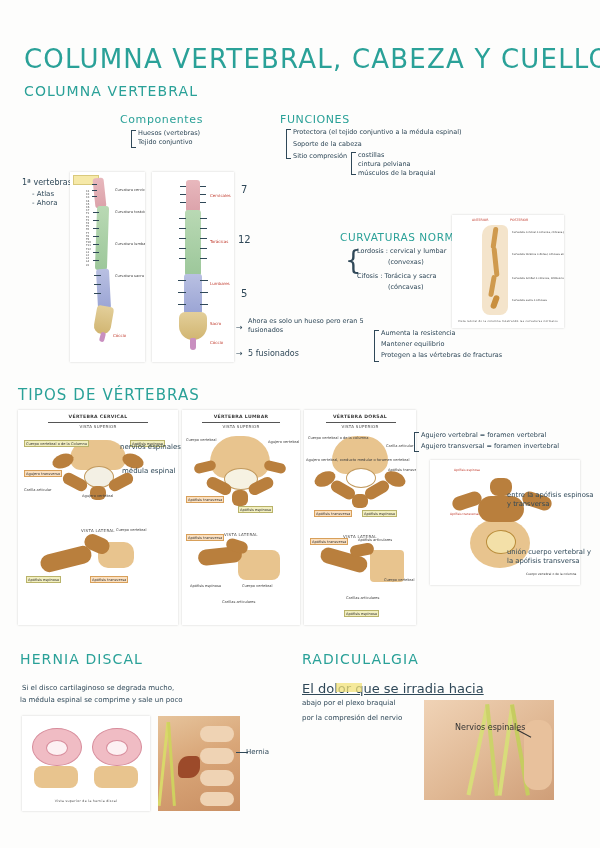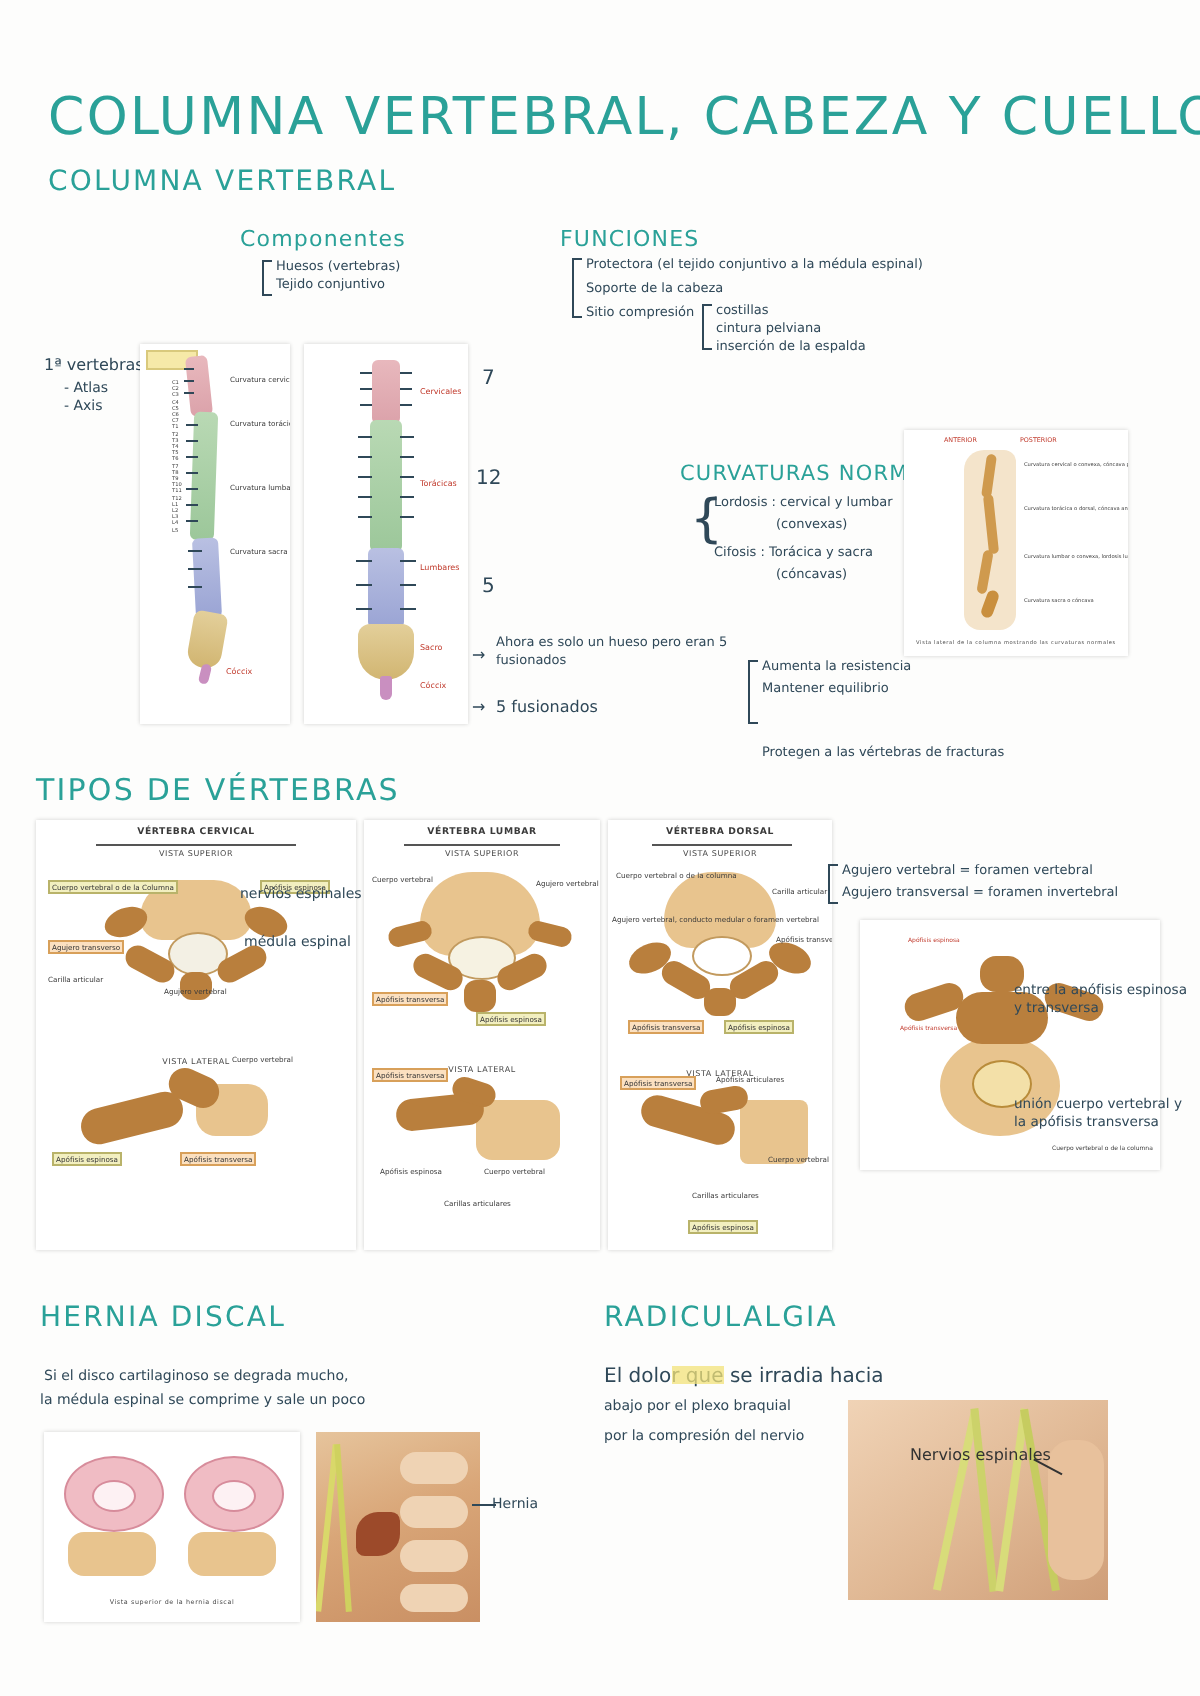--- a/index.html
+++ b/index.html
@@ -105,25 +105,25 @@
 
   <div class="h-sub" style="left:280px;top:113px;font-size:11px;">FUNCIONES</div>
   <div class="bracket" style="left:286px;top:129px;height:28px;"></div>
   <div class="note" style="left:293px;top:128px;">Protectora (el tejido conjuntivo a la médula espinal)</div>
   <div class="note" style="left:293px;top:140px;">Soporte de la cabeza</div>
   <div class="note" style="left:293px;top:152px;">Sitio compresión</div>
 
   <div class="bracket" style="left:351px;top:152px;height:21px;"></div>
   <div class="note" style="left:358px;top:151px;">costillas</div>
   <div class="note" style="left:358px;top:160px;">cintura pelviana</div>
-  <div class="note" style="left:358px;top:169px;">inserción de la espalda</div>
+  <div class="note" style="left:358px;top:169px;">músculos de la braquial</div>
 
   <div class="note" style="left:22px;top:178px;font-size:8px;">1ª vertebras</div>
   <div class="note" style="left:32px;top:190px;font-size:7px;">- Atlas</div>
-  <div class="note" style="left:32px;top:199px;font-size:7px;">- Axis</div>
+  <div class="note" style="left:32px;top:199px;font-size:7px;">- Ahora</div>
 
   <div class="fig" style="left:70px;top:172px;width:75px;height:190px;">
     <div style="position:absolute;left:3px;top:3px;width:24px;height:8px;background:#f6e9a8;border:.4px solid #d9c97c;"></div>
 
     <div class="spine-seg seg-cerv" style="left:24px;top:6px;width:11px;height:30px;transform:rotate(-6deg);"></div>
     <div class="spine-seg seg-thor" style="left:26px;top:34px;width:12px;height:64px;transform:rotate(2deg);"></div>
     <div class="spine-seg seg-lumb" style="left:27px;top:97px;width:13px;height:40px;transform:rotate(-3deg);"></div>
     <div class="spine-seg seg-sac" style="left:25px;top:134px;width:17px;height:28px;border-radius:4px 4px 8px 8px;transform:rotate(10deg);"></div>
     <div class="spine-seg seg-coc" style="left:30px;top:160px;width:5px;height:10px;transform:rotate(14deg);"></div>
 
@@ -200,21 +200,21 @@
   <div class="h-sub" style="left:340px;top:231px;font-size:10.5px;">CURVATURAS NORMALES</div>
   <div class="brace" style="left:345px;top:247px;font-size:26px;line-height:26px;color:#2f4858;">{</div>
   <div class="note" style="left:357px;top:247px;">Lordosis : cervical y lumbar</div>
   <div class="note" style="left:388px;top:258px;">(convexas)</div>
   <div class="note" style="left:357px;top:272px;">Cifosis : Torácica y sacra</div>
   <div class="note" style="left:388px;top:283px;">(cóncavas)</div>
 
   <div class="bracket" style="left:374px;top:330px;height:30px;"></div>
   <div class="note" style="left:381px;top:329px;">Aumenta la resistencia</div>
   <div class="note" style="left:381px;top:340px;">Mantener equilibrio</div>
-  <div class="note" style="left:381px;top:351px;margin-top:21px;">Protegen a las vértebras de fracturas</div>
+  <div class="note" style="left:381px;top:351px;">Protegen a las vértebras de fracturas</div>
 
   <div class="fig" style="left:452px;top:215px;width:112px;height:113px;">
     <div class="lbl-plain lbl-red" style="left:20px;top:3px;font-size:3.2px;">ANTERIOR</div>
     <div class="lbl-plain lbl-red" style="left:58px;top:3px;font-size:3.2px;">POSTERIOR</div>
 
     <div style="position:absolute;left:30px;top:10px;width:26px;height:90px;background:#f4e4cb;border-radius:10px 6px 8px 8px;"></div>
 
     <div style="position:absolute;left:40px;top:12px;width:5px;height:22px;background:#cf9a4e;border-radius:3px;transform:rotate(8deg);"></div>
     <div style="position:absolute;left:41px;top:32px;width:5px;height:30px;background:#cf9a4e;border-radius:3px;transform:rotate(-6deg);"></div>
     <div style="position:absolute;left:38px;top:60px;width:5px;height:22px;background:#cf9a4e;border-radius:3px;transform:rotate(10deg);"></div>
@@ -361,21 +361,21 @@
     <div style="position:absolute;left:42px;top:54px;width:34px;height:16px;background:#efd3b4;border-radius:8px;"></div>
     <div style="position:absolute;left:42px;top:76px;width:34px;height:14px;background:#efd3b4;border-radius:8px;"></div>
     <div style="position:absolute;left:4px;top:6px;width:3px;height:84px;background:#d9d86a;transform:rotate(6deg);"></div>
     <div style="position:absolute;left:12px;top:6px;width:3px;height:84px;background:#cfd15f;transform:rotate(-4deg);"></div>
     <div style="position:absolute;left:20px;top:40px;width:22px;height:22px;background:#9c4a2a;border-radius:50% 20% 50% 20%;"></div>
   </div>
   <div class="note" style="left:246px;top:748px;font-size:7px;">Hernia</div>
   <div style="position:absolute;left:236px;top:752px;width:12px;height:.8px;background:#2f4858;"></div>
 
   <div class="h-sec" style="left:302px;top:651px;font-size:14px;">RADICULALGIA</div>
-  <div class="note" style="left:302px;top:684px;font-size:10px;">El dolor que se irradia hacia</div>
+  <div class="note" style="left:302px;top:684px;font-size:13px;text-decoration:underline;">El dolor que se irradia hacia</div>
   <div class="note" style="left:302px;top:699px;font-size:7px;">abajo por el plexo braquial</div>
   <div class="note" style="left:302px;top:714px;font-size:7px;">por la compresión del nervio</div>
   <div style="position:absolute;left:336px;top:683px;width:26px;height:9px;background:#f2e27a;opacity:.75;"></div>
 
   <div class="photo" style="left:424px;top:700px;width:130px;height:100px;background:linear-gradient(145deg,#f0d3b6,#e0b894 55%,#cf9e78);">
     <div style="position:absolute;left:52px;top:4px;width:4px;height:92px;background:#d8dc7a;transform:rotate(12deg);"></div>
     <div style="position:absolute;left:66px;top:4px;width:4px;height:92px;background:#ccd26a;transform:rotate(-6deg);"></div>
     <div style="position:absolute;left:80px;top:4px;width:4px;height:92px;background:#d8dc7a;transform:rotate(8deg);"></div>
     <div style="position:absolute;left:94px;top:4px;width:4px;height:92px;background:#c6cc60;transform:rotate(-10deg);"></div>
     <div style="position:absolute;left:100px;top:20px;width:28px;height:70px;background:#e8c19c;border-radius:12px;"></div>

